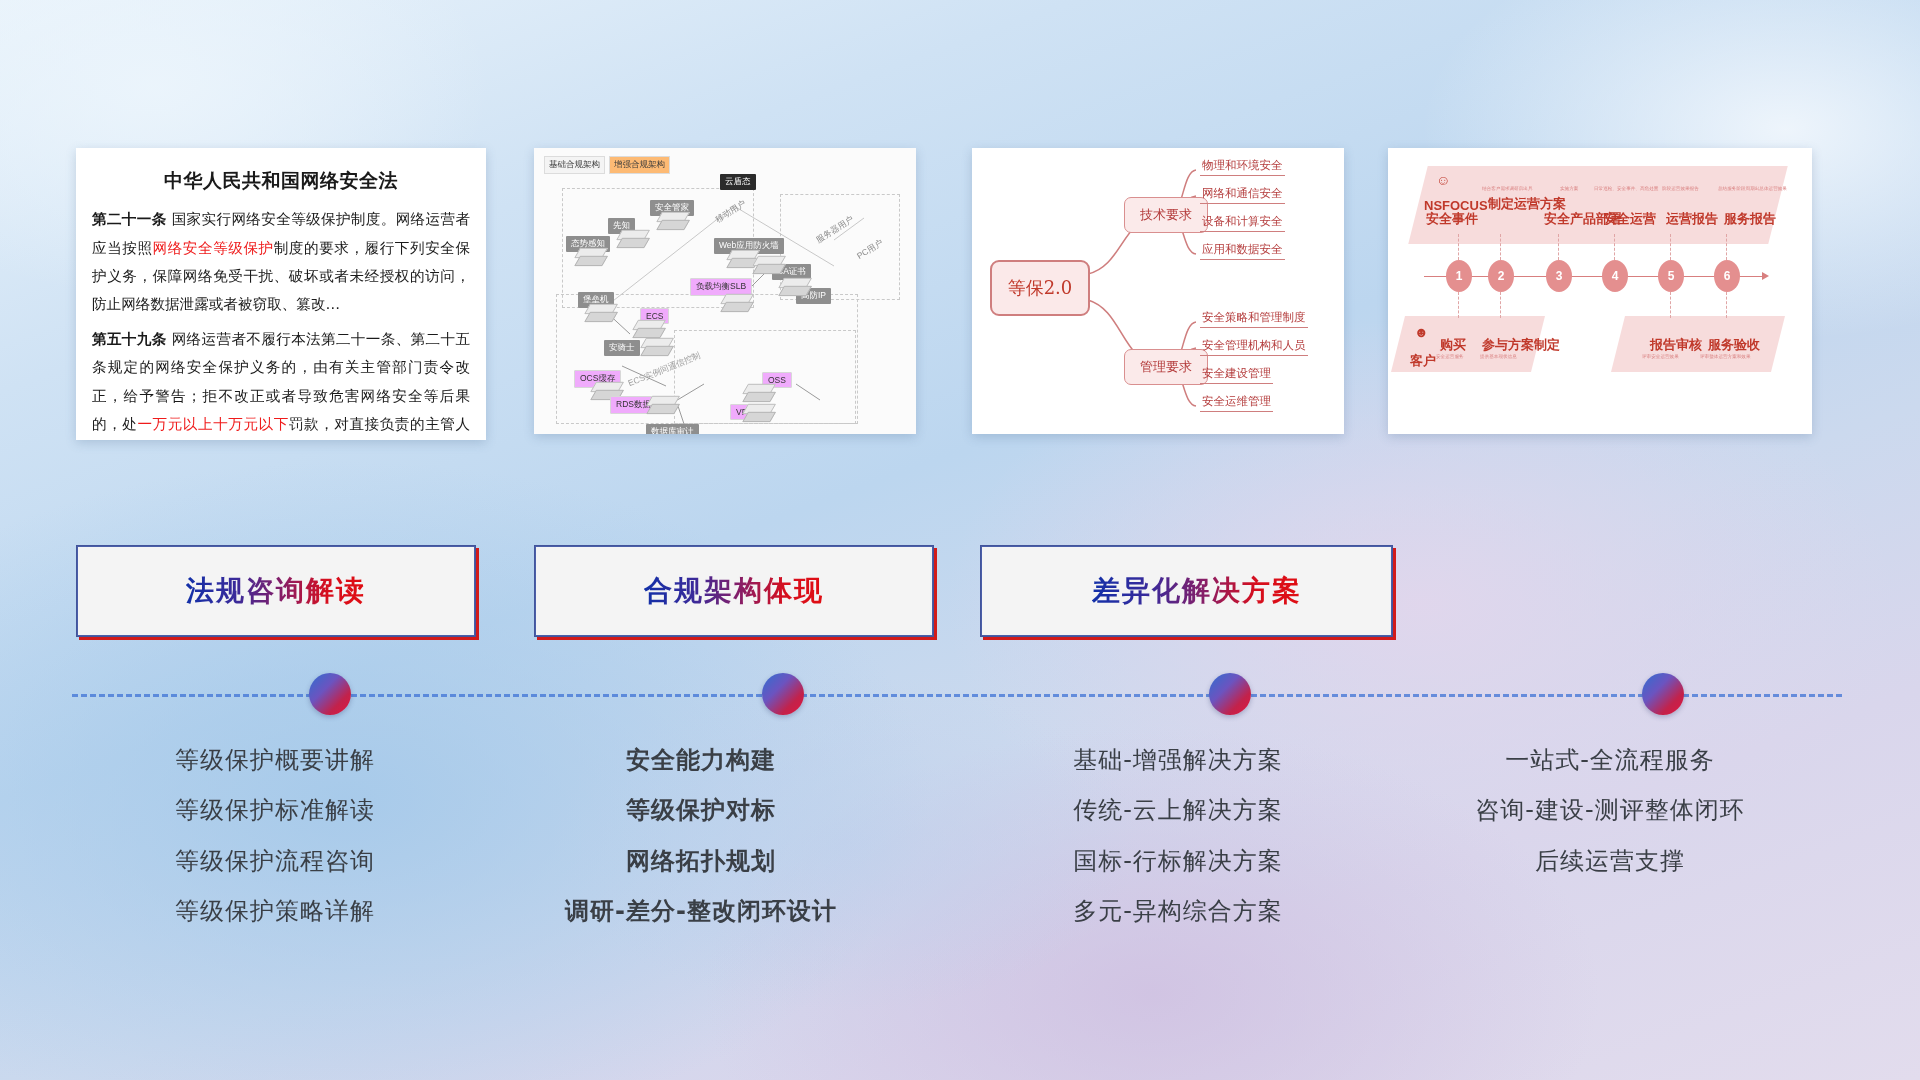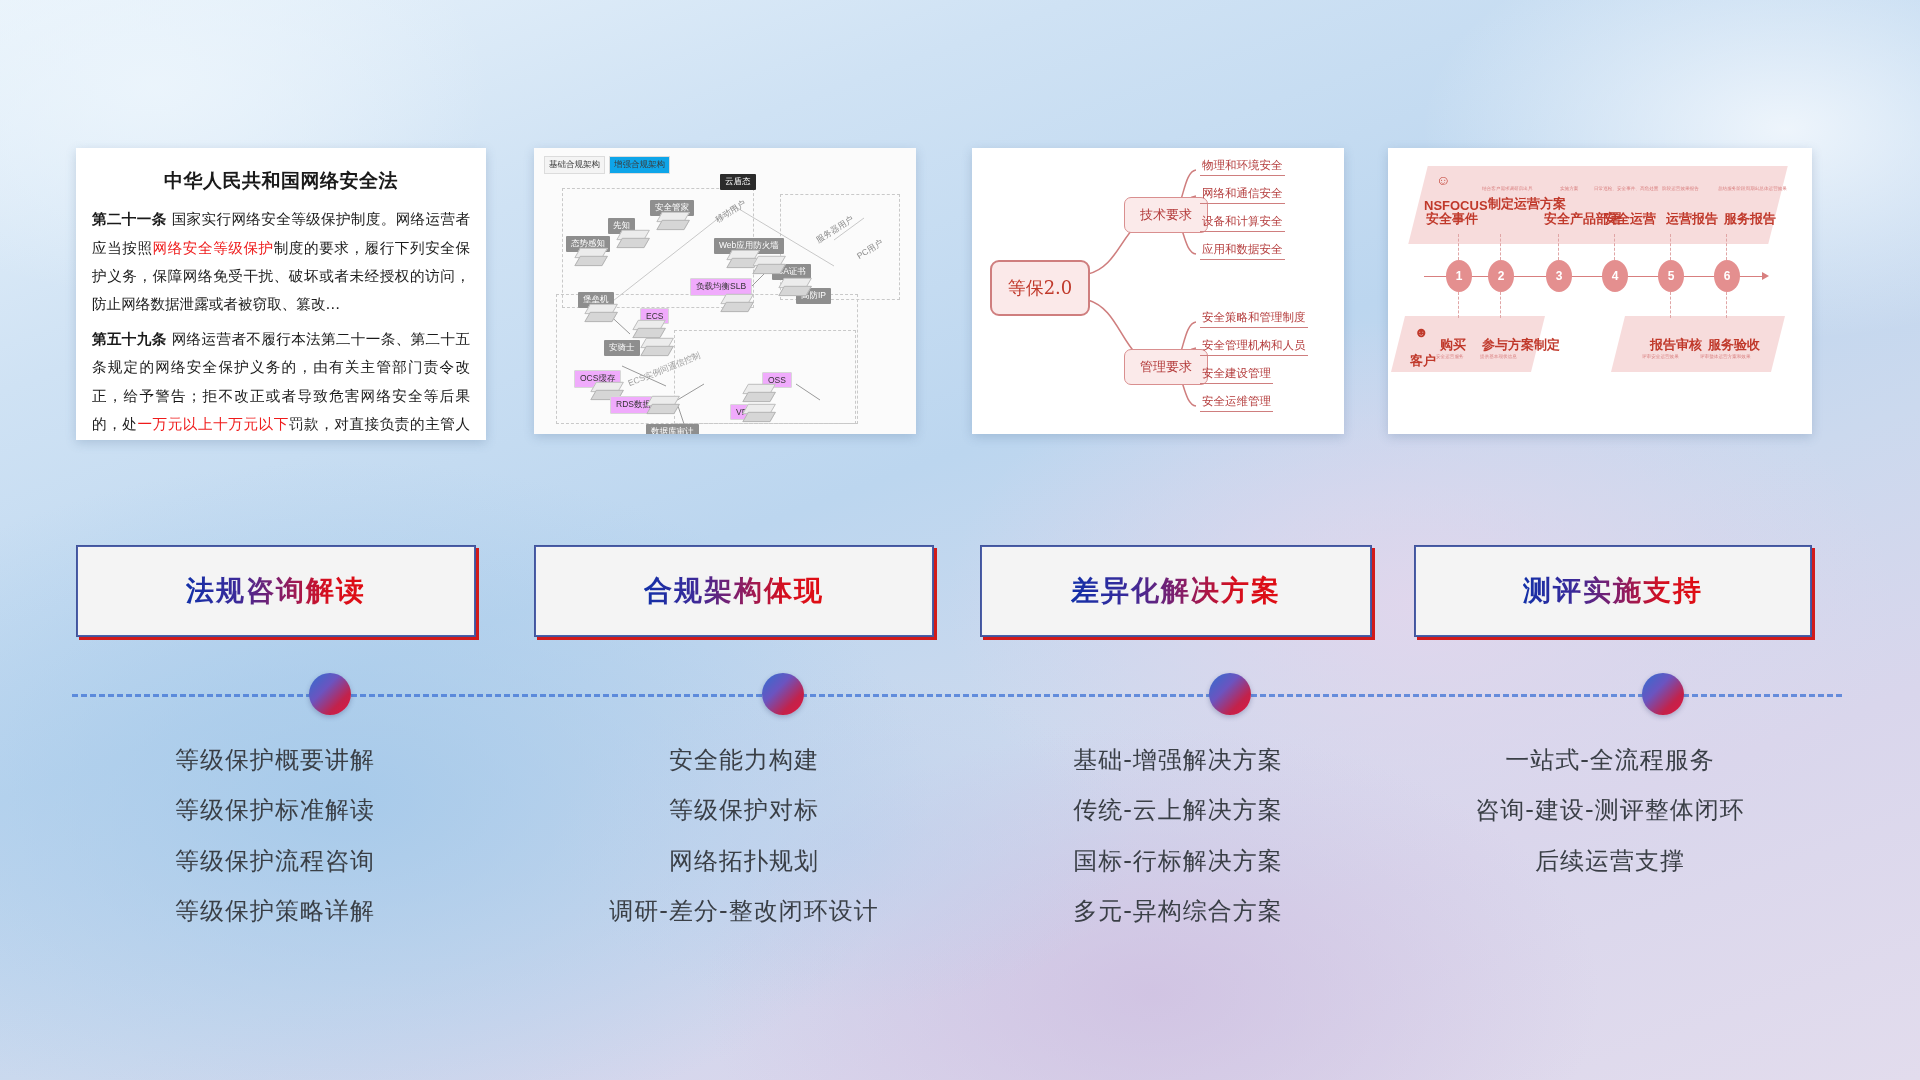--- a/index.html
+++ b/index.html
@@ -43,21 +43,21 @@
        color:#1a1a1a;font-size:14.6px;line-height:1.95;
        font-family:"DejaVu Sans","Liberation Sans",sans-serif;}
   .law h3{margin:0 0 6px 0;text-align:center;font-size:19px;font-weight:bold;letter-spacing:.5px;}
   .law p{margin:0 0 6px 0;text-align:justify;}
   .law b{font-weight:bold;}
   .law .rd{color:#ef1b1b;}
 
   
   .arch{position:relative;width:100%;height:100%;background:#fbfbfb;}
   .arch .tabs{position:absolute;left:10px;top:8px;display:flex;gap:4px;}
-  .arch .tab{font-size:8.5px;color:#3b3b3b;background:#0ea5e9;padding:2px 4px;
+  .arch .tab{font-size:8.5px;color:#3b3b3b;background:#fdba74;padding:2px 4px;
              border:1px solid #dcdcdc;white-space:nowrap;}
   .arch .tab.on{background:#f4f4f4;}
   .nd{position:absolute;font-size:8.5px;white-space:nowrap;color:#3a3a3a;}
   .nd .lbl{display:inline-block;padding:2px 5px;background:#8e8e8e;color:#fff;border-radius:1px;}
   .nd .lbl.lt{background:#f0abfc;color:#333;border:1px solid #d8d8d8;}
   .nd .lbl.dk{background:#2b2b2b;color:#fff;}
   .cube{position:absolute;width:34px;height:22px;}
   .cube .top{position:absolute;left:0;top:0;width:26px;height:14px;background:#ececec;
              border:1px solid #b9b9b9;transform:skewX(-30deg) scaleY(.62);transform-origin:0 0;}
   .cube .bot{position:absolute;left:0;top:8px;width:26px;height:14px;background:#d6d6d6;
@@ -101,39 +101,39 @@
   .tbox{position:absolute;top:0;height:90px;background:#f4f4f4;
         box-shadow:3px 3px 0 0 #d21a1a, 0 0 0 1px #4a5ea8 inset;
         border:1px solid #42549b;
         display:flex;align-items:center;justify-content:center;}
   .tbox span{font-size:28px;font-weight:bold;letter-spacing:2px;
       background:linear-gradient(90deg,#1230a8 0%,#3a2a9a 28%,#8c1d63 55%,#d60f1e 78%,#e00d12 100%);
       -webkit-background-clip:text;background-clip:text;color:transparent;
       font-family:"DejaVu Sans","Liberation Sans",sans-serif;}
   #tb1{left:76px;width:398px;}
   #tb2{left:534px;width:398px;}
-  #tb3{left:980px;width:390px;}
+  #tb3{left:980px;width:390px;padding-left:21px;}
   #tb4{left:1414px;width:396px;}
 
   
   .tl{position:absolute;left:72px;top:693px;width:1770px;height:4px;}
   .tl .line{position:absolute;left:0;top:1px;width:100%;height:0;
       border-top:3px dashed #3f73d6;opacity:.75;}
   .tl .dot{position:absolute;top:-20px;width:42px;height:42px;border-radius:50%;
       background:linear-gradient(135deg,#2f6fd0 0%,#6b54c0 38%,#c2224b 72%,#e0173f 100%);
       box-shadow:0 2px 5px rgba(50,60,110,.3);}
   #d1{left:237px;} #d2{left:690px;} #d3{left:1137px;} #d4{left:1570px;}
 
   
   .lists{position:absolute;left:0;top:735px;width:1920px;}
   .col{position:absolute;top:0;text-align:center;color:#3a3f46;}
   .col div{font-size:24px;line-height:2.1;letter-spacing:1px;
            font-family:"DejaVu Sans","Liberation Sans",sans-serif;}
   #c1{left:76px;width:398px;}
-  #c2{left:524px;width:440px;}
+  #c2{left:481px;width:440px;font-weight:bold;}
   #c3{left:978px;width:400px;}
   #c4{left:1400px;width:420px;}
 </style>
 </head>
 <body>
 
 <div class="bg">
   <div class="g1"></div>
     <div class="g2"></div>
     <div class="g3"></div>
@@ -354,23 +354,20 @@
   <div class="titles">
     <div class="tbox" id="tb1">
       <span>法规咨询解读</span>
     </div>
     <div class="tbox" id="tb2">
       <span>合规架构体现</span>
     </div>
     <div class="tbox" id="tb3">
       <span>差异化解决方案</span>
     </div>
-    <div class="tbox" id="tb4">
-      <span>测评实施支持</span>
-    </div>
   </div>
 
   <div class="tl">
     <div class="line"></div>
     <div class="dot" id="d1"></div>
     <div class="dot" id="d2"></div>
     <div class="dot" id="d3"></div>
     <div class="dot" id="d4"></div>
   </div>
 

